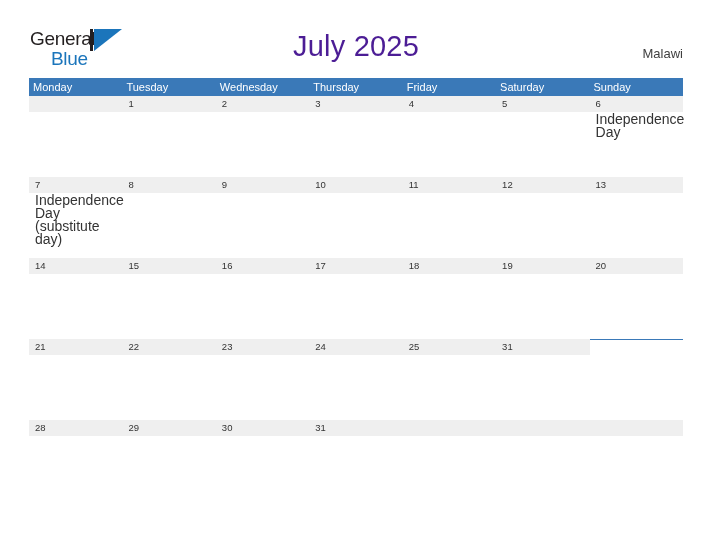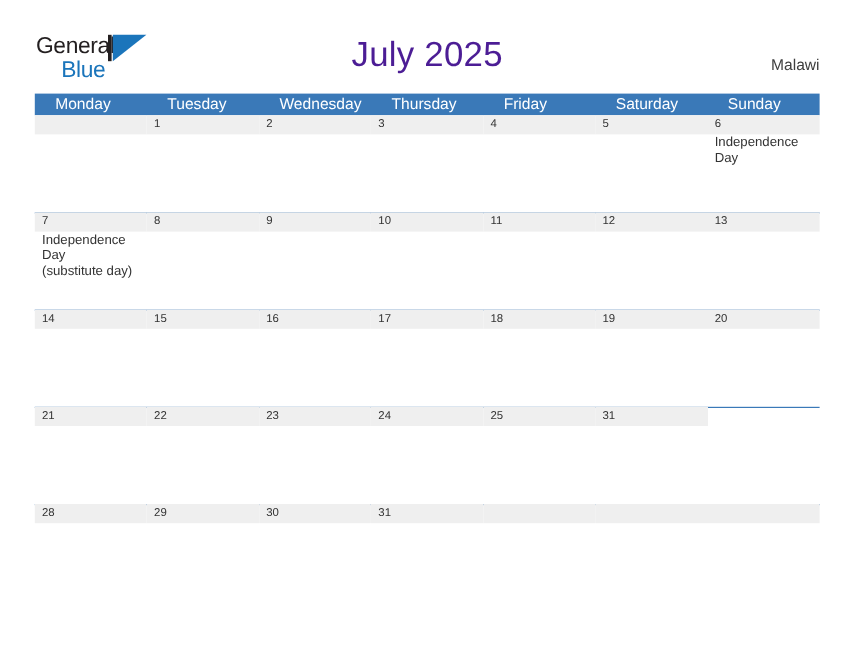--- a/index.html
+++ b/index.html
@@ -108,23 +108,23 @@
   .dow-row {
     display: flex;
     width: 654px;
     height: 18px;
     background: #3a79b8;
   }
   .dow-cell {
     width: 93.43px;
     height: 16px;
     box-sizing: border-box;
-    padding-left: 17px;
+    padding-left: 4px;
     color: #ffffff;
-    font-size: 13px;
+    font-size: 11px;
     line-height: 18px;
     white-space: nowrap;
     overflow: hidden;
   }
 
   .week {
     width: 654px;
     height: 81px;
     position: relative;
   }
@@ -166,21 +166,21 @@
     line-height: 14px;
     color: #333333;
   }
   .day-events {
     position: absolute;
     left: 6px;
     top: 17px;
     right: 3px;
   }
   .event {
-    font-size: 11px;
+    font-size: 14px;
     line-height: 13px;
     color: #333333;
   }
 </style>
 </head>
 <body>
 
 <div class="header">
 
   <div class="logo">

